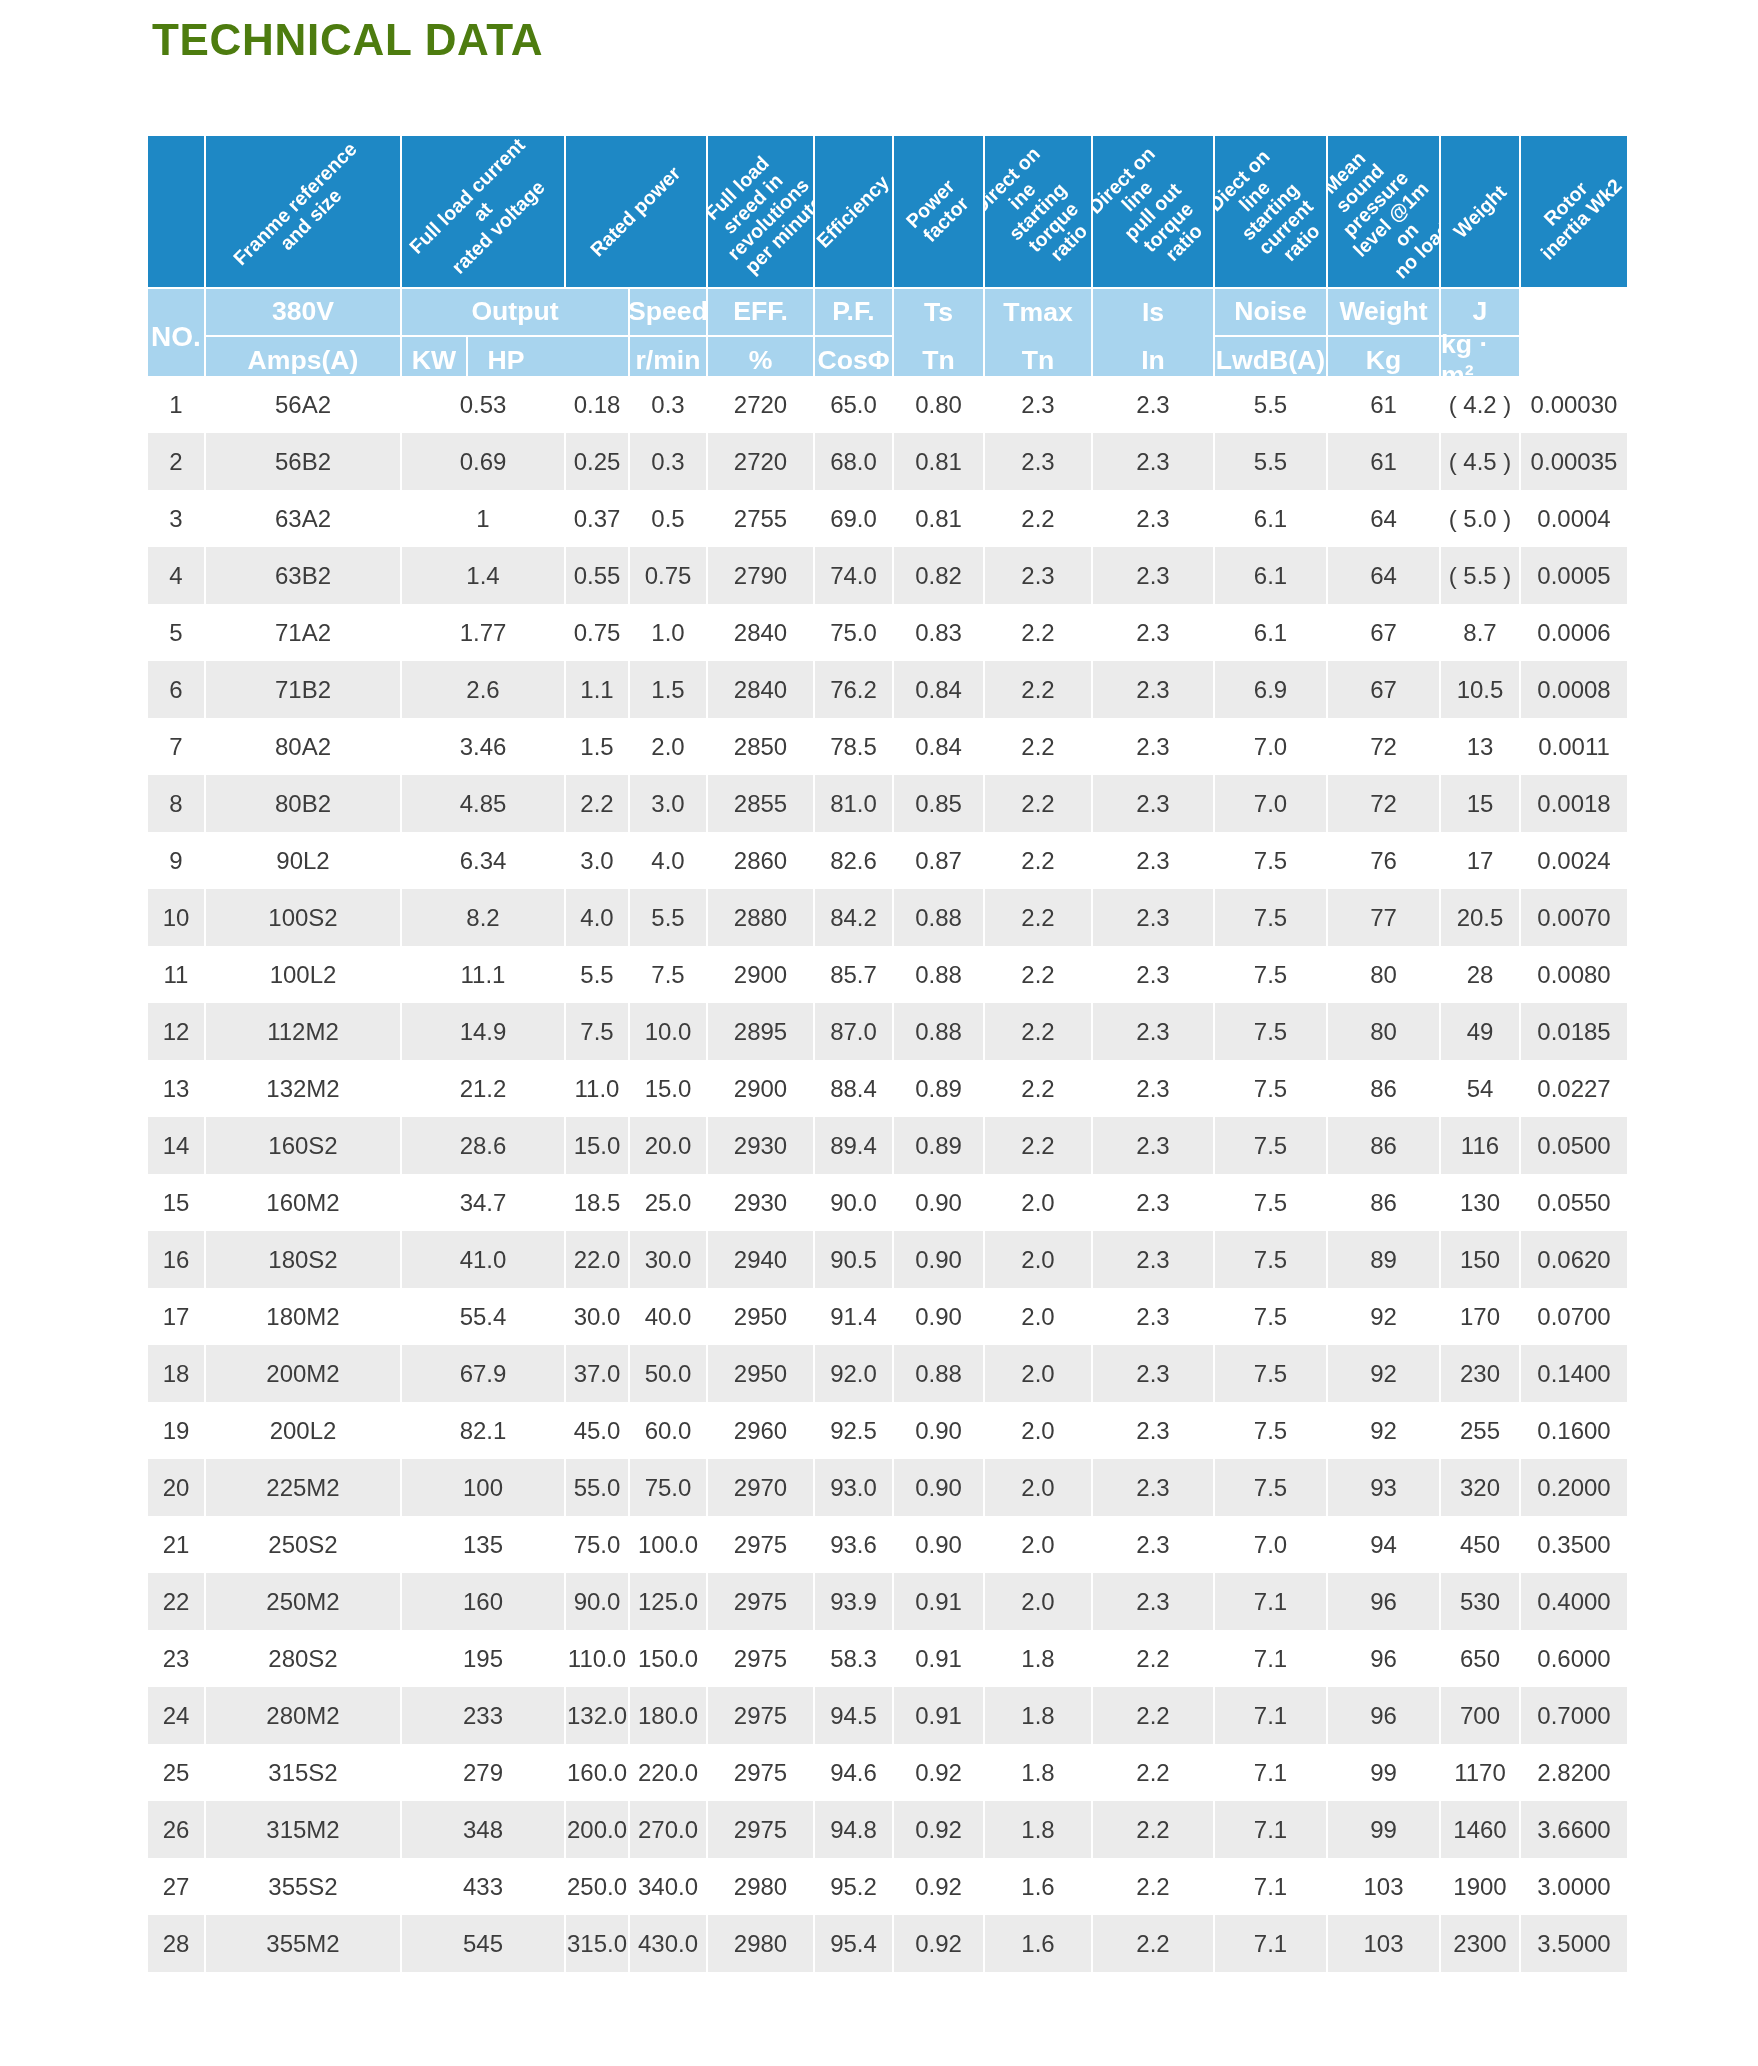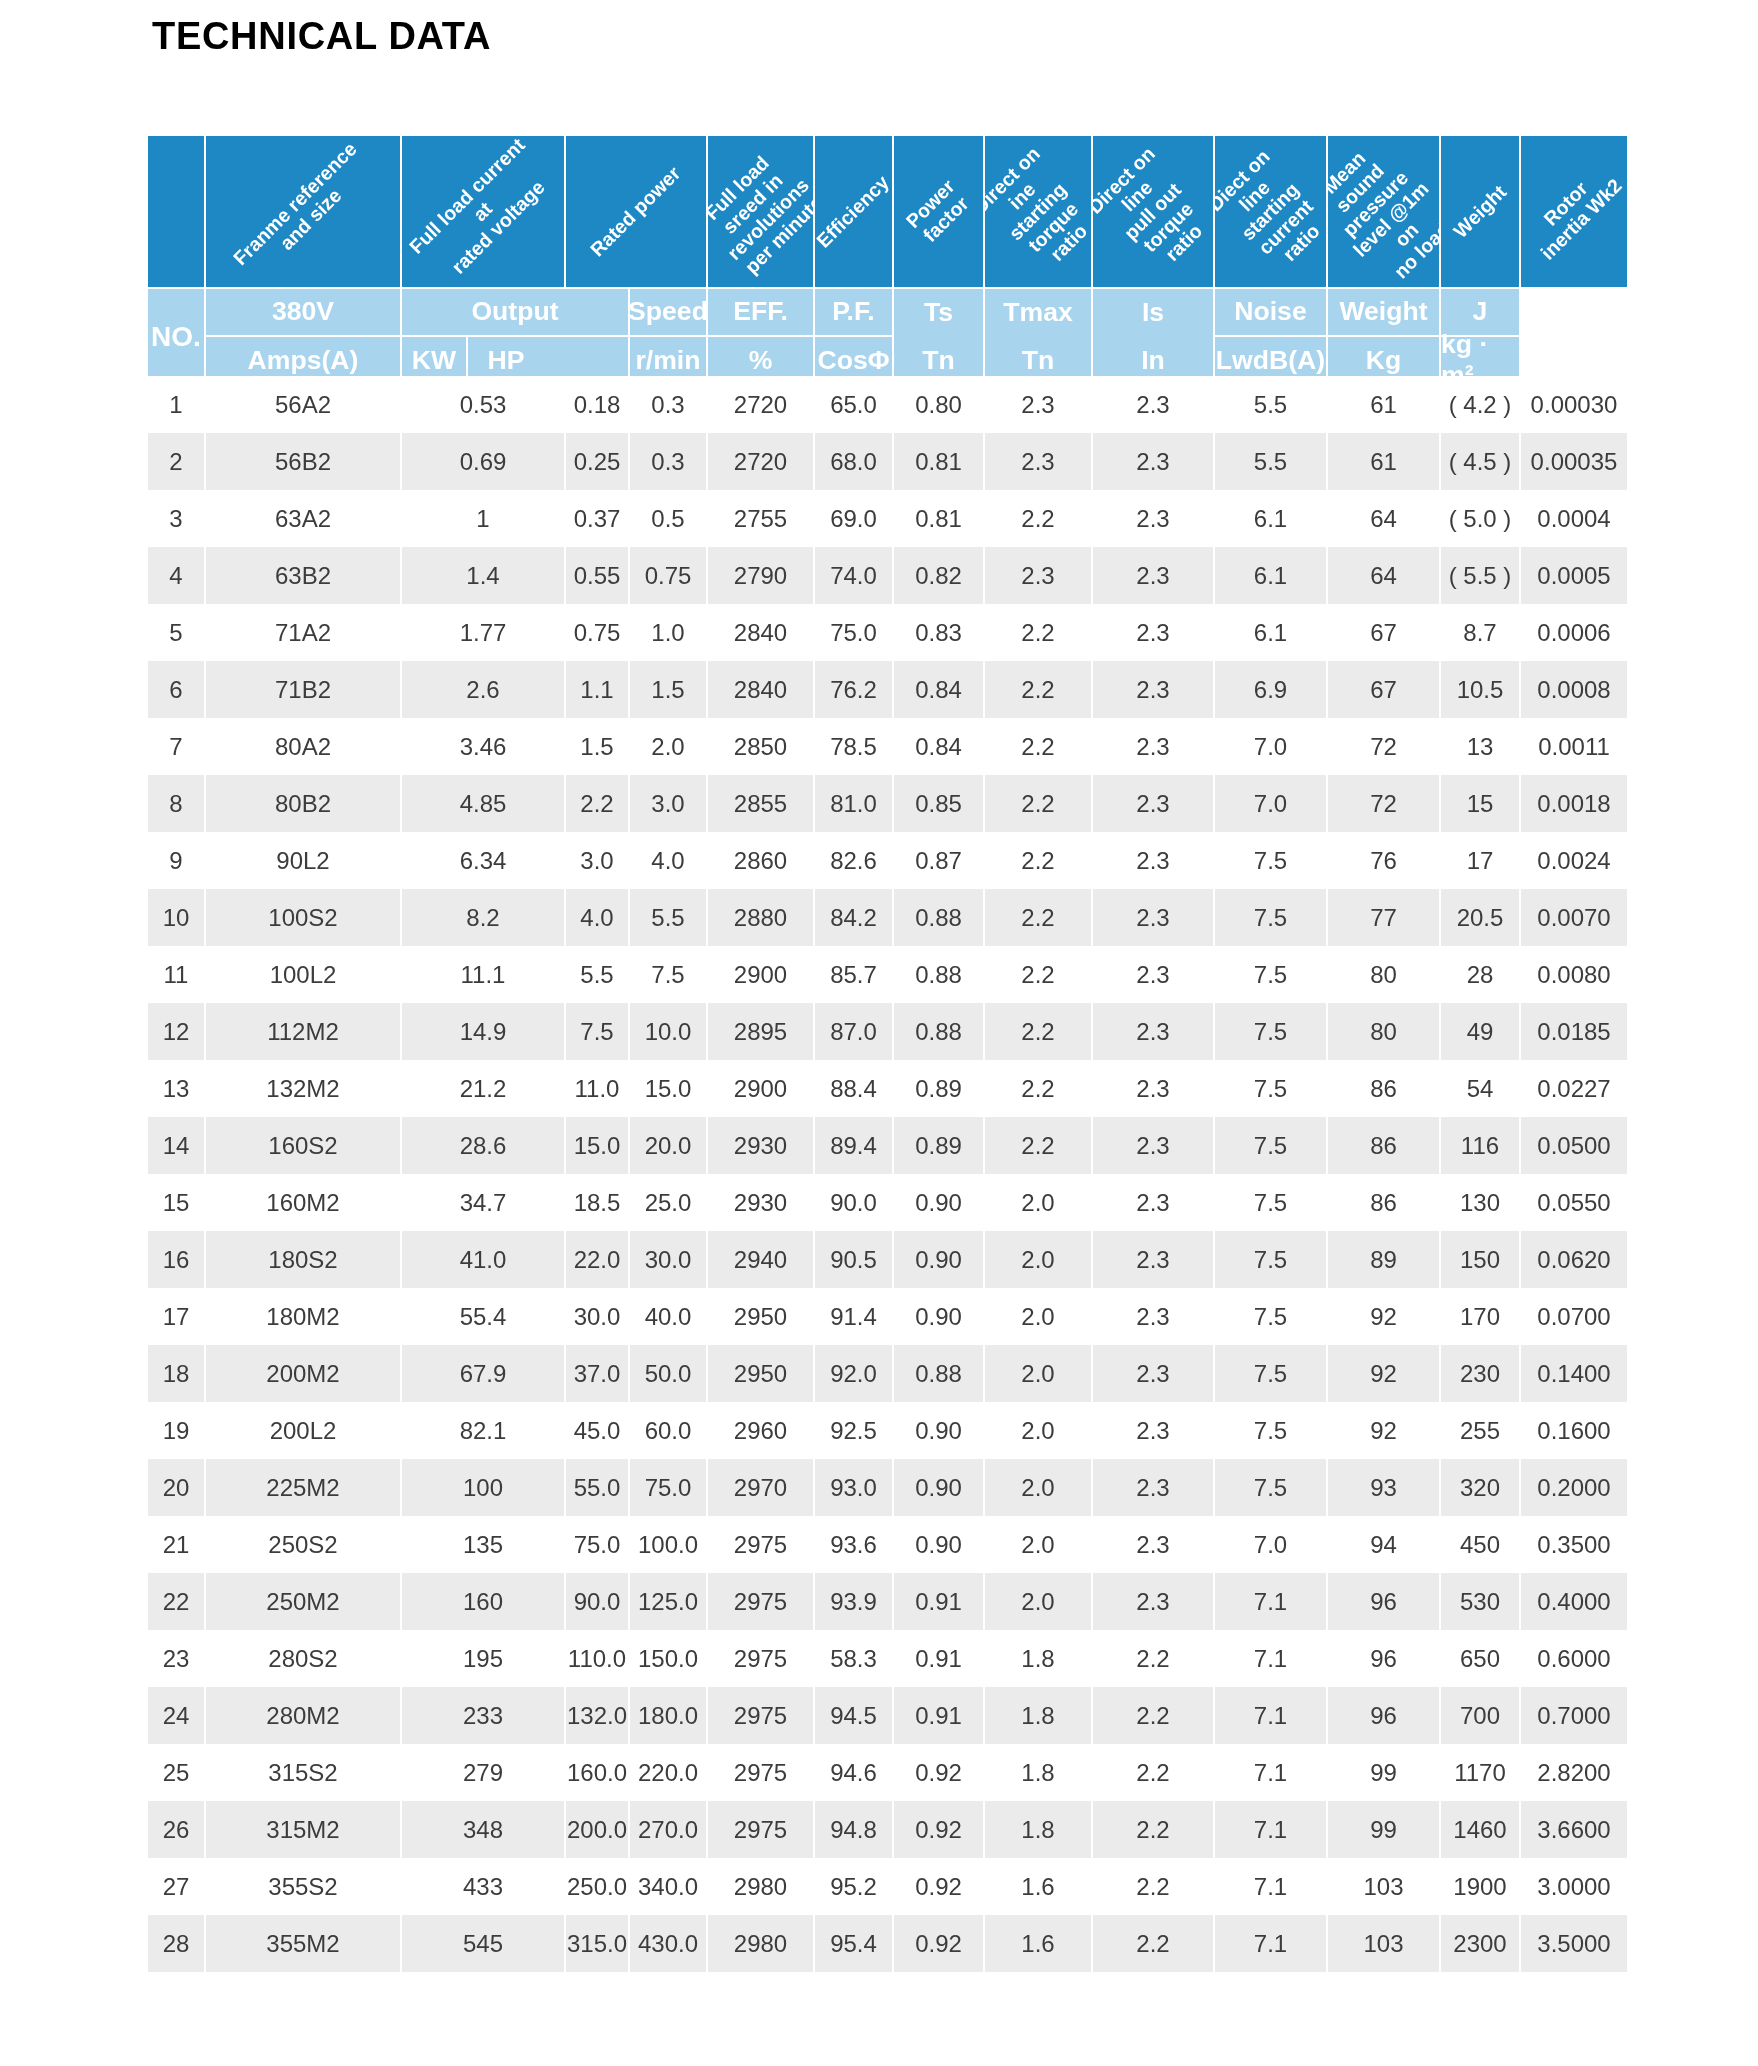--- a/index.html
+++ b/index.html
@@ -7,21 +7,21 @@
     --dark-blue:#1e88c5;
     --light-blue:#a8d4ee;
     --stripe:#ebebeb;
     --body-text:#3c3c3c;
   }
   *{margin:0;padding:0;box-sizing:border-box;}
   html,body{background:#ffffff;}
   body{font-family:"Liberation Sans", sans-serif;}
   .page{position:relative;width:1758px;height:2066px;background:#ffffff;overflow:hidden;}
 
-  .title{position:absolute;left:152px;top:15.4px;font-size:38px;font-weight:bold;color:#000000;letter-spacing:0.7px;}
+  .title{position:absolute;left:152px;top:15.4px;font-size:44px;font-weight:bold;color:#4d7c0f;letter-spacing:0.7px;}
   .subtitle{position:absolute;left:155px;top:85px;font-size:32px;font-weight:bold;color:#2e99d5;white-space:pre;letter-spacing:0.7px;}
 
   .table{position:absolute;left:148px;top:136px;width:1480px;}
 
   
   .band-top{display:grid;grid-template-columns:var(--cols);height:151px;}
   .band-top .cell{position:relative;background:var(--dark-blue);overflow:hidden;}
   .band-top .cell.bl{border-left:2.8px solid #fff;}
   .band-top .cell.span2{grid-column:span 2;}
   .diag{position:absolute;inset:0;display:flex;align-items:center;justify-content:center;}

